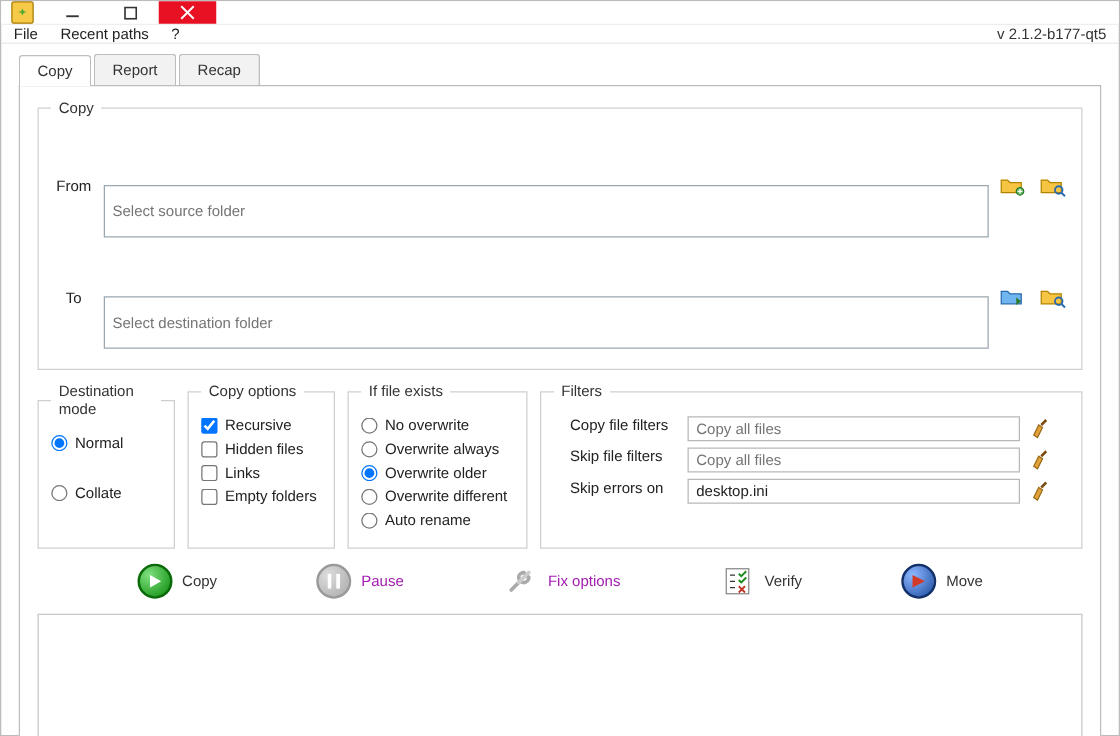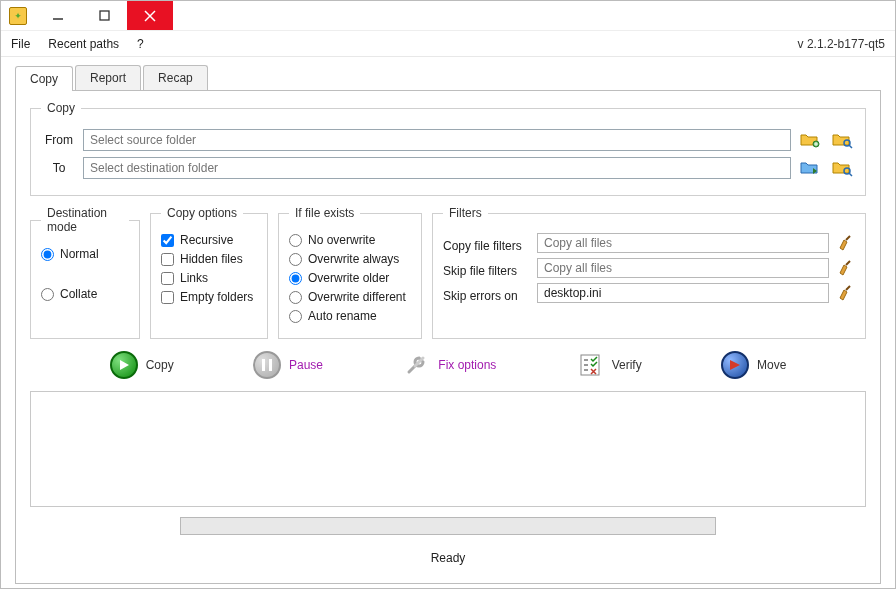--- a/index.html
+++ b/index.html
@@ -16,31 +16,31 @@
 .menubar .version { margin-left: auto; color: #333; }
 .client { flex: 1; padding: 8px 14px 4px 14px; display: flex; flex-direction: column; }
 .tabs { display: flex; gap: 0; }
 .tab { padding: 5px 14px; border: 1px solid #bdbdbd; border-bottom: none; background: #f2f2f2; color: #333; border-radius: 3px 3px 0 0; margin-right: 2px; }
 .tab.active { background: #fff; position: relative; top: 1px; }
 .tab-page { border: 1px solid #bdbdbd; flex: 1; padding: 10px 14px 12px 14px; display: flex; flex-direction: column; gap: 10px; background:#fff; }
 fieldset { border: 1px solid #cfcfcf; padding: 8px 10px 10px 10px; }
 legend { padding: 0 6px; color: #333; font-size: 12px; }
 .row-folder { display: flex; align-items: center; gap: 6px; margin: 6px 0; }
 .row-folder label { width: 36px; text-align: center; color: #222; }
-.row-folder input { flex: 1; height: 22px; border: 1px solid #9aa7b0; padding: 8px 6px; color: #999; background:#fff; }
+.row-folder input { flex: 1; height: 22px; border: 1px solid #9aa7b0; padding: 20px 6px; color: #999; background:#fff;margin-top:41px; }
 .icon-btn { width: 26px; height: 22px; display:flex; align-items:center; justify-content:center; cursor:pointer; }
 .options-row { display: flex; gap: 10px; }
 .options-row fieldset { flex-shrink: 0; }
 .fs-dest { width: 110px; }
 .fs-copyopt { width: 118px; }
 .fs-exists { width: 144px; }
 .fs-filters { flex: 1; }
 .opt { display: flex; align-items: center; gap: 6px; margin: 5px 0; color:#222; }
 .opt input { width: 13px; height: 13px; }
-.filter-row { display:flex; align-items:flex-end; gap:6px; margin:5px 0; }
+.filter-row { display:flex; align-items:flex-start; gap:6px; margin:5px 13px; }
 .filter-row label { width: 88px; color:#222; }
 .filter-row input { flex:1; height:20px; border:1px solid #b8b8b8; padding:2px 6px; color:#737373; background:#fff; }
 .filter-row input.has-value { color:#222; }
 .brush { width:20px; height:20px; display:flex; align-items:center; justify-content:center; }
 .action-bar { display:flex; justify-content:space-around; padding:2px 40px 2px 40px; }
 .action { display:flex; align-items:center; gap:8px; color:#333; }
 .action.disabled { color:#a21caf; }
 .action .aicon { width:28px; height:28px; border-radius:50%; display:flex; align-items:center; justify-content:center; font-size:14px; }
 .log-box { flex:1; border:1px solid #c8c8c8; background:#fff; min-height:110px; }
 .progress-bar { height:18px; border:1px solid #b8b8b8; background:#e8e8e8; margin:0 150px; }

